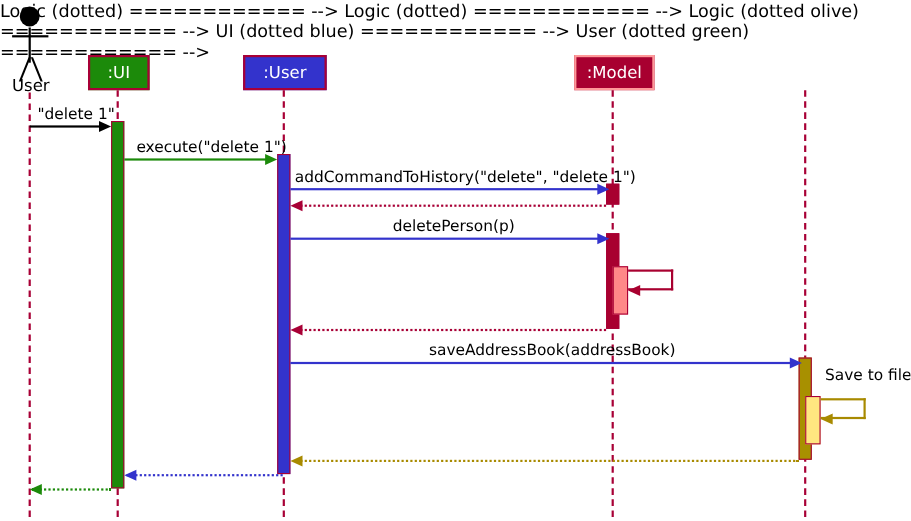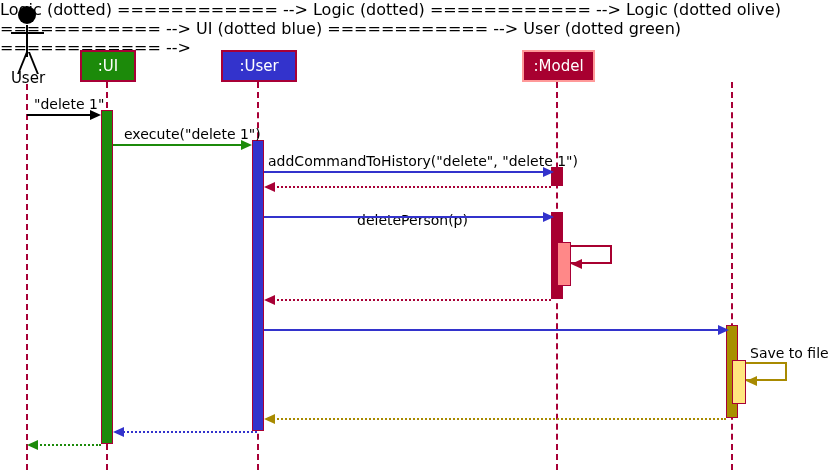--- a/index.html
+++ b/index.html
@@ -162,38 +162,39 @@
   
   <div class="abs msg-label" style="left:268px; top:153px;">addCommandToHistory("delete", "delete 1")</div>
   <div class="abs msg-line" style="left:264px; top:171px; width:285px; border-top-color:#3333CC;"></div>
   <div class="abs arrow arrow-right" style="left:543px; top:167px; border-left-color:#3333CC;"></div>
 
    Logic (dotted) ============ --&gt;
   <div class="abs msg-dotted" style="left:266px; top:186px; width:285px; border-top-color:#A80036;"></div>
   <div class="abs arrow arrow-left" style="left:264px; top:182px; border-right-color:#A80036;"></div>
 
   
-  <div class="abs msg-label" style="left:357px; top:212px;text-align:right;">deletePerson(p)</div>
+  <div class="abs msg-label" style="left:357px; top:198px;text-align:right;">deletePerson(p)</div>
   <div class="abs msg-line" style="left:264px; top:216px; width:285px; border-top-color:#3333CC;"></div>
   <div class="abs arrow arrow-right" style="left:543px; top:212px; border-left-color:#3333CC;"></div>
 
   
   <div class="abs selfloop" style="left:571px; top:245px; width:41px; height:19px; border-color:#A80030;"></div>
   <div class="abs arrow arrow-left" style="left:571px; top:259px; border-right-color:#A80030;"></div>
 
    Logic (dotted) ============ --&gt;
   <div class="abs msg-dotted" style="left:266px; top:299px; width:285px; border-top-color:#A80036;"></div>
   <div class="abs arrow arrow-left" style="left:264px; top:295px; border-right-color:#A80036;"></div>
 
   
+  <div class="abs msg-label" style="left:390px; top:311px;">saveAddressBook(addressBook)</div>
   <div class="abs msg-line" style="left:264px; top:329px; width:460px; border-top-color:#3333CC;"></div>
   <div class="abs arrow arrow-right" style="left:718px; top:325px; border-left-color:#3333CC;"></div>
 
   
-  <div class="abs msg-label" style="left:750px; top:345px;">Save to file</div>
+  <div class="abs msg-label" style="left:750px; top:333px;">Save to file</div>
   <div class="abs selfloop" style="left:746px; top:362px; width:41px; height:19px; border-color:#A88A00;"></div>
   <div class="abs arrow arrow-left" style="left:746px; top:376px; border-right-color:#A88A00;"></div>
 
    Logic (dotted olive) ============ --&gt;
   <div class="abs msg-dotted" style="left:266px; top:418px; width:460px; border-top-color:#A88A00;"></div>
   <div class="abs arrow arrow-left" style="left:264px; top:414px; border-right-color:#A88A00;"></div>
 
    UI (dotted blue) ============ --&gt;
   <div class="abs msg-dotted" style="left:115px; top:431px; width:142px; border-top-color:#3333CC;"></div>
   <div class="abs arrow arrow-left" style="left:113px; top:427px; border-right-color:#3333CC;"></div>

